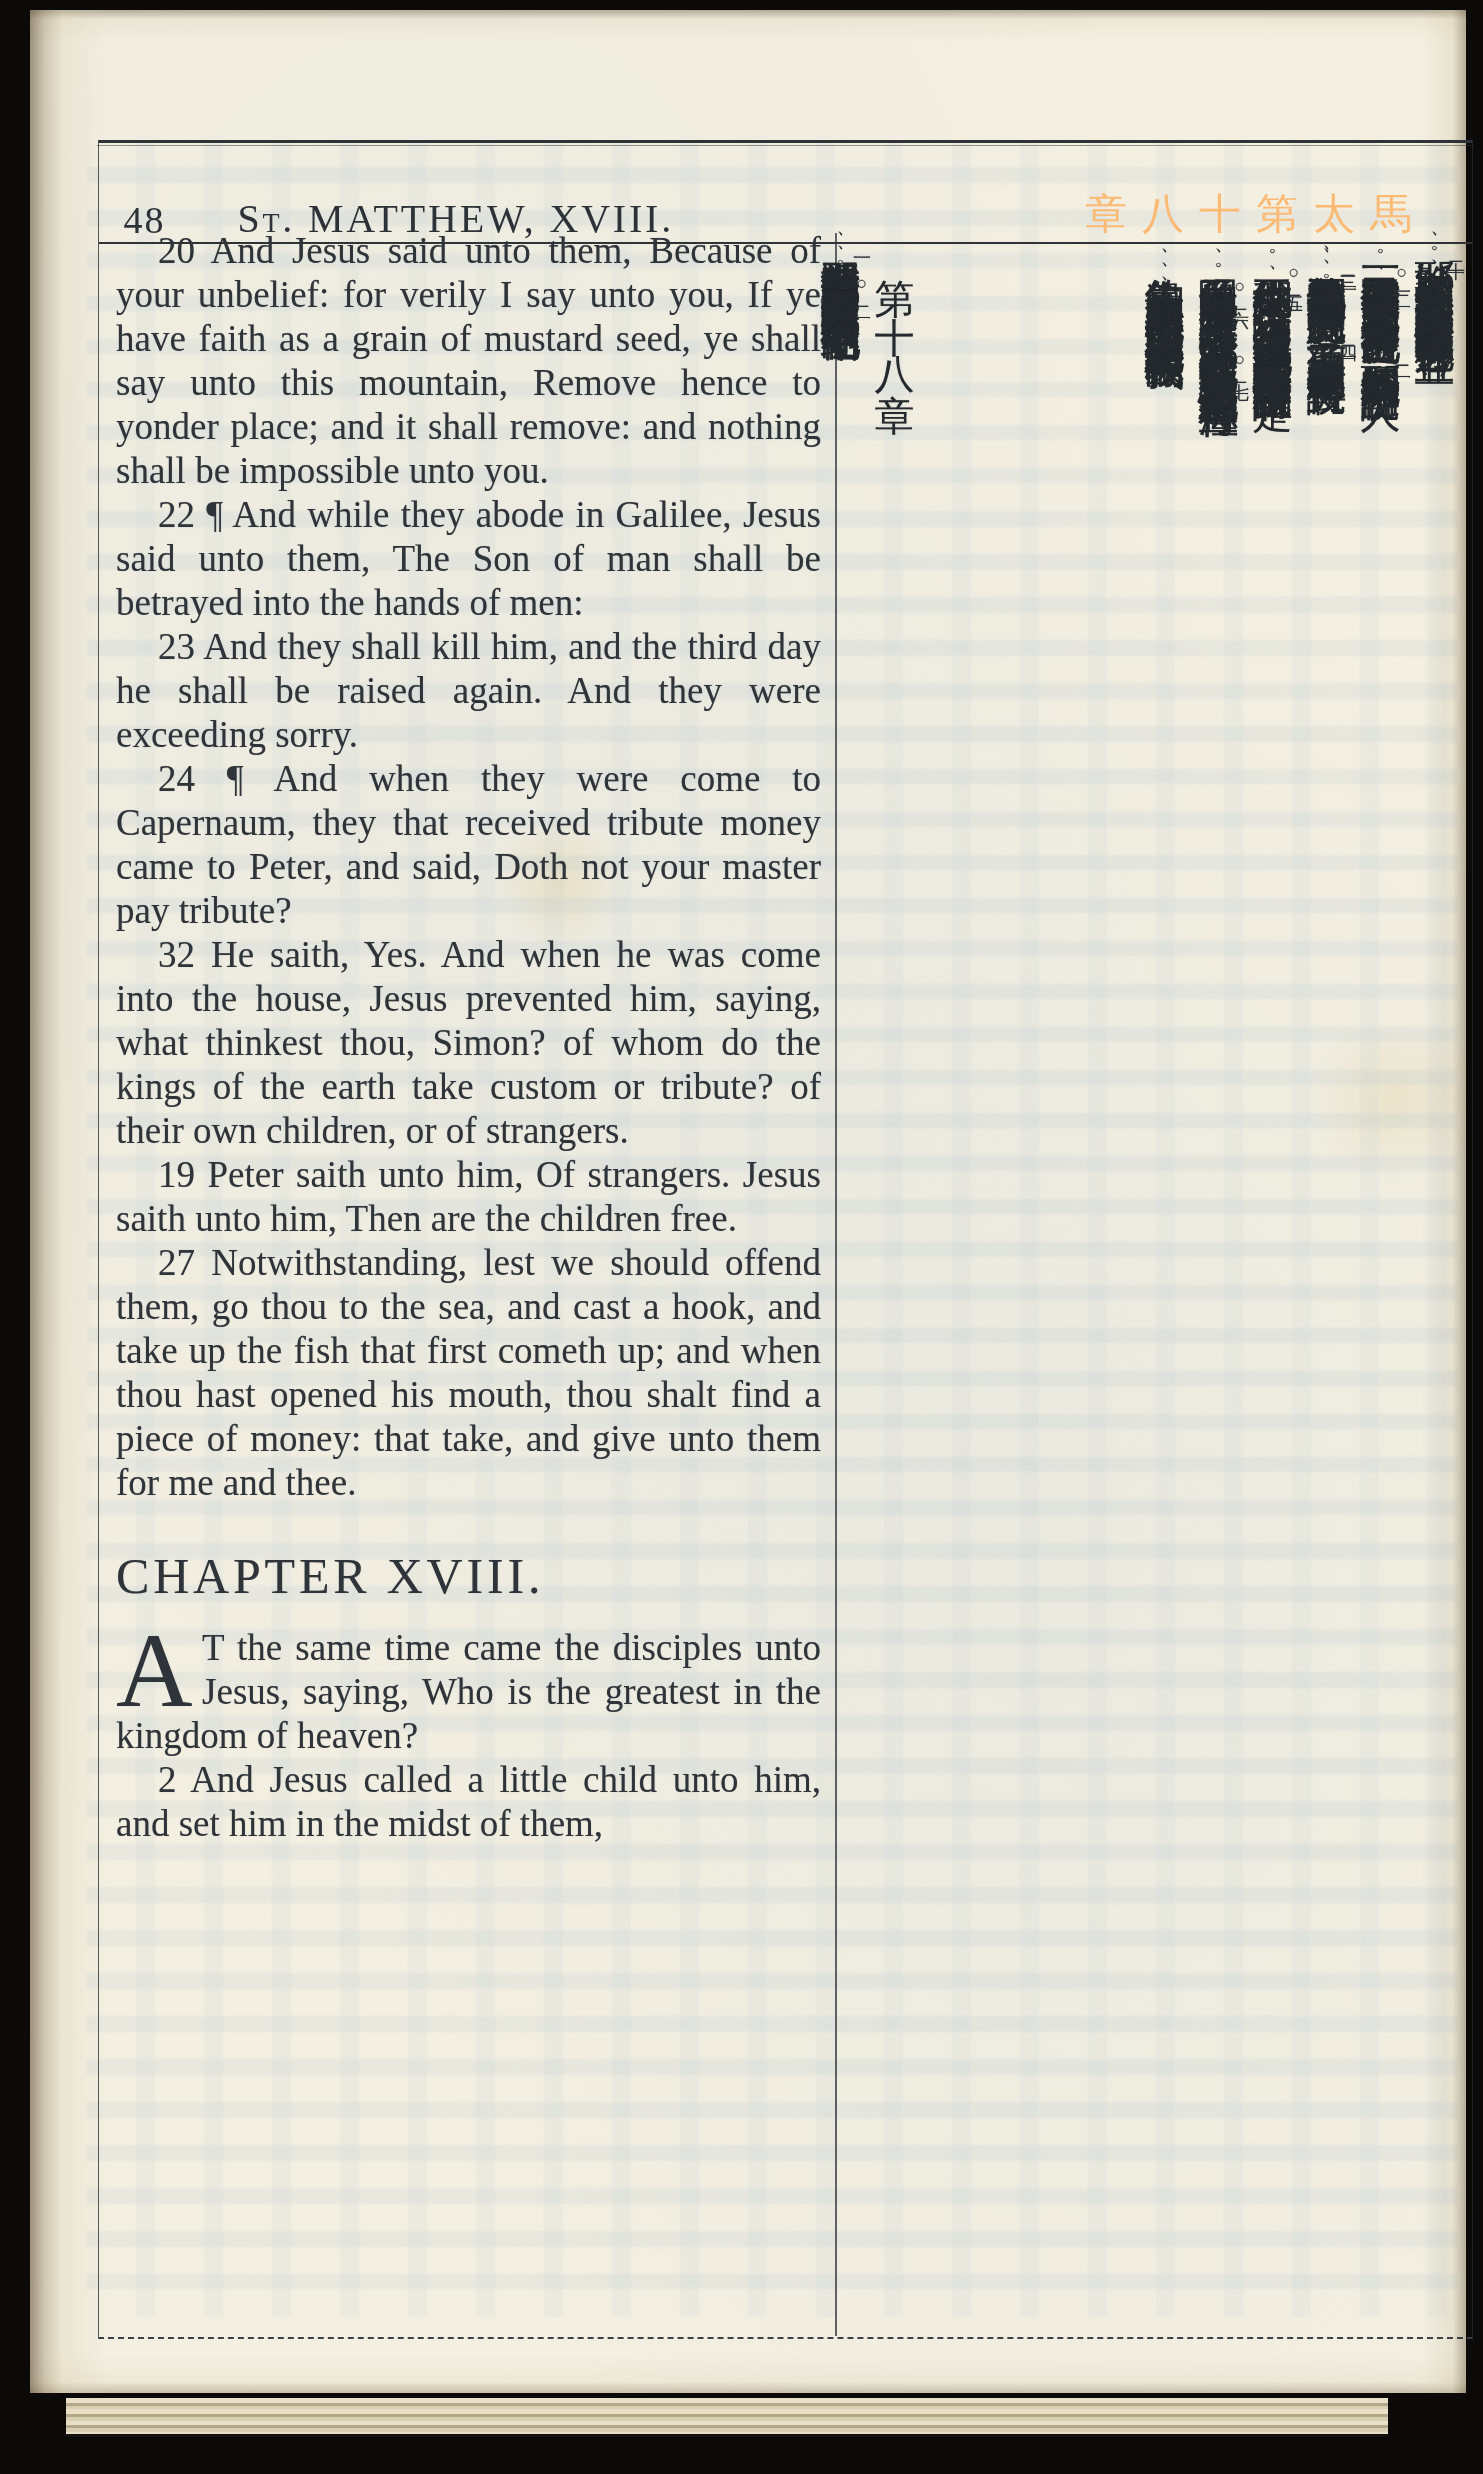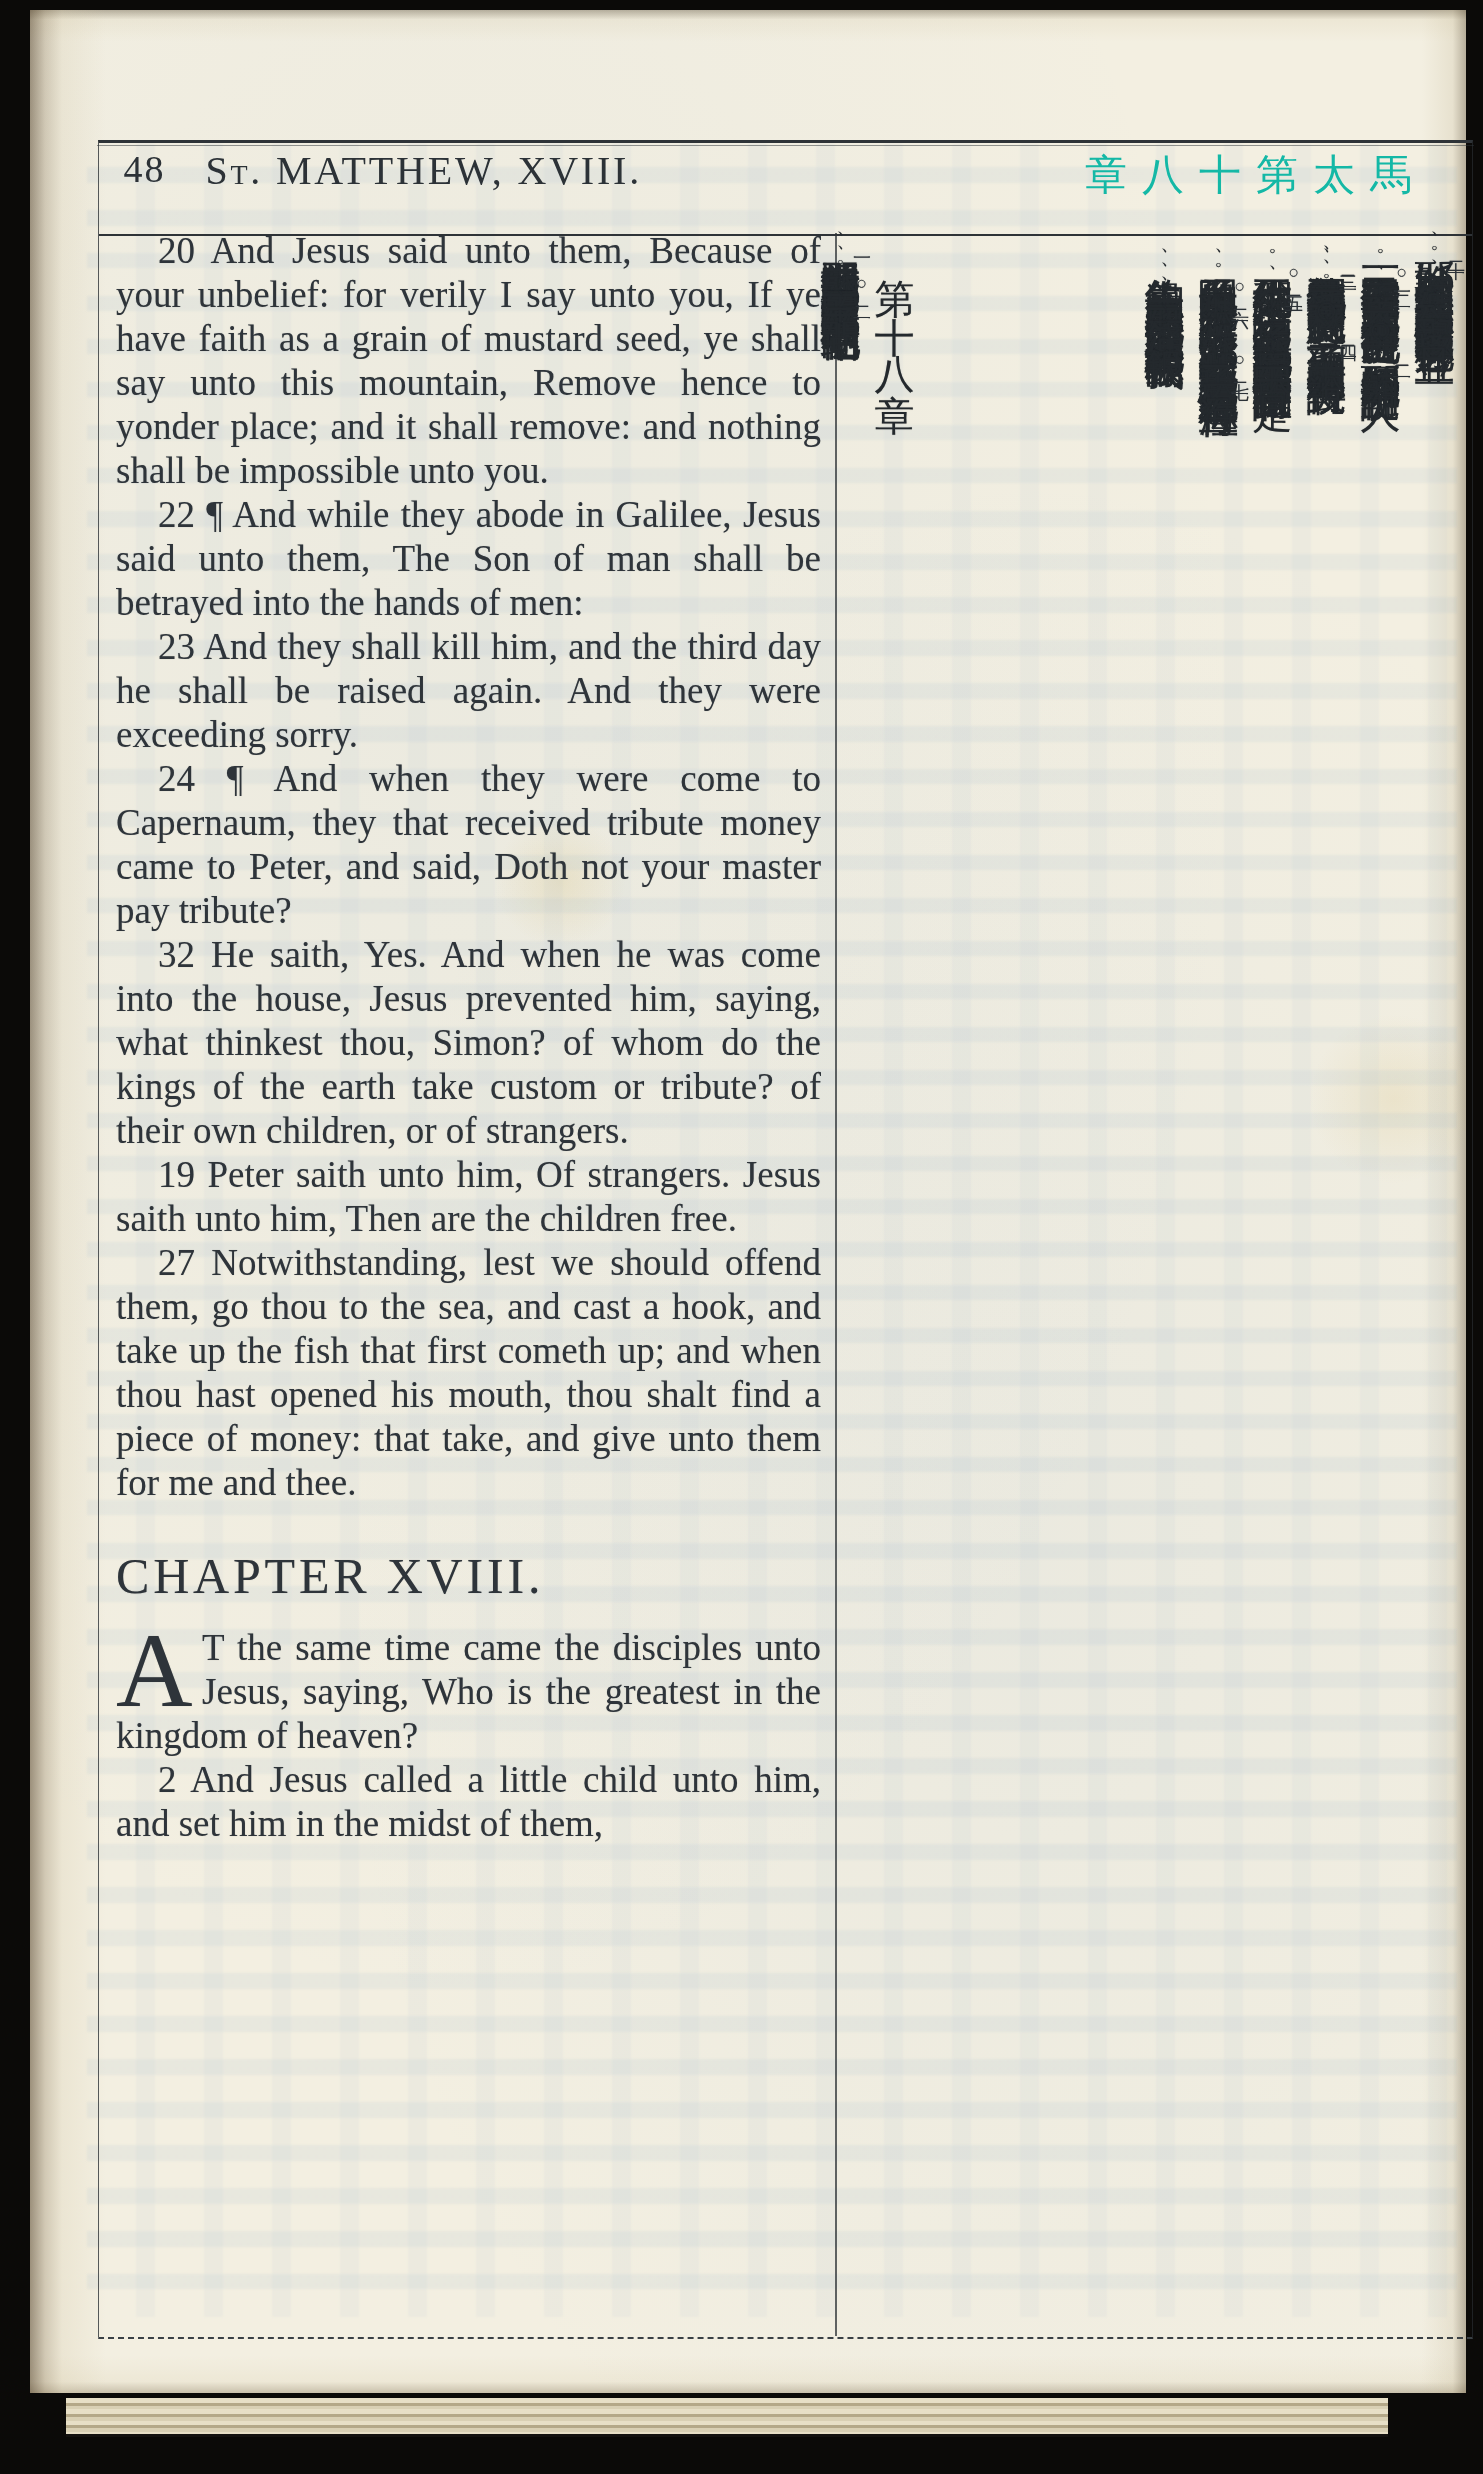--- a/index.html
+++ b/index.html
@@ -24,25 +24,25 @@
         repeating-linear-gradient(90deg, transparent 0 49px, rgba(120,160,200,.05) 49px 68px);
       filter:blur(0.9px);}
   .pages-edge{position:absolute;left:66px;top:2398px;width:1322px;height:36px;
       background:repeating-linear-gradient(180deg,#e7dfc6 0 4.7px,#b4a888 4.7px 7.6px,#d9d0b4 7.6px 11.4px);
       border-bottom:3.8px solid #141210;}
   
   .frame{position:absolute;left:98px;top:140px;width:1375px;height:2199px;
       border-top:3.8px solid #2e3337;border-left:1.9px solid rgba(46,51,55,.8);
       border-right:1.9px solid rgba(46,51,55,.6);border-bottom:2.8px dashed #3a4045;box-sizing:border-box;}
   .frame::before{content:"";position:absolute;left:-1.9px;right:-1.9px;top:1.9px;height:0.9px;background:rgba(46,51,55,.5);}
-  .header-band{position:absolute;left:0;top:4px;width:100%;height:89px;border-bottom:2.8px solid #2e3337;
-      box-sizing:border-box;display:flex;align-items:flex-start;color:#2c3237;}
+  .header-band{position:absolute;left:0;top:12px;width:100%;height:89px;border-bottom:2.8px solid #2e3337;
+      box-sizing:border-box;display:flex;align-items:flex-end;color:#2c3237;gap:32px;}
   .page-number{font-size:38px;margin-left:24.6px;letter-spacing:1.9px;}
   .title-en{font-size:40px;margin-left:40px;font-variant:small-caps;letter-spacing:2.8px;}
-  .title-zh{font-size:42px;margin-left:auto;margin-right:45px;letter-spacing:15px;color:#14b8a6;
+  .title-zh{font-size:42px;margin-left:auto;margin-right:45px;letter-spacing:15px;color:#fdba74;
       font-family:"Liberation Serif","DejaVu Serif",serif;}
   
   .divider{position:absolute;left:835px;top:233px;width:1.9px;height:2103px;background:rgba(46,51,55,.75);}
   .english-col{position:absolute;left:116px;top:229px;width:705px;height:2089px;
       color:#2e343a;font-size:37px;line-height:44px;text-align:justify;
       text-shadow:0 0 0.9px rgba(46,52,58,.35);overflow:hidden;}
   .english-col p{margin:0;text-indent:42px;}
   .english-col p.noindent{text-indent:0;}
   .chapter-heading{margin-top:49px !important;margin-bottom:28px !important;text-align:left;text-indent:0 !important;
       font-size:50px;letter-spacing:3.8px;}

